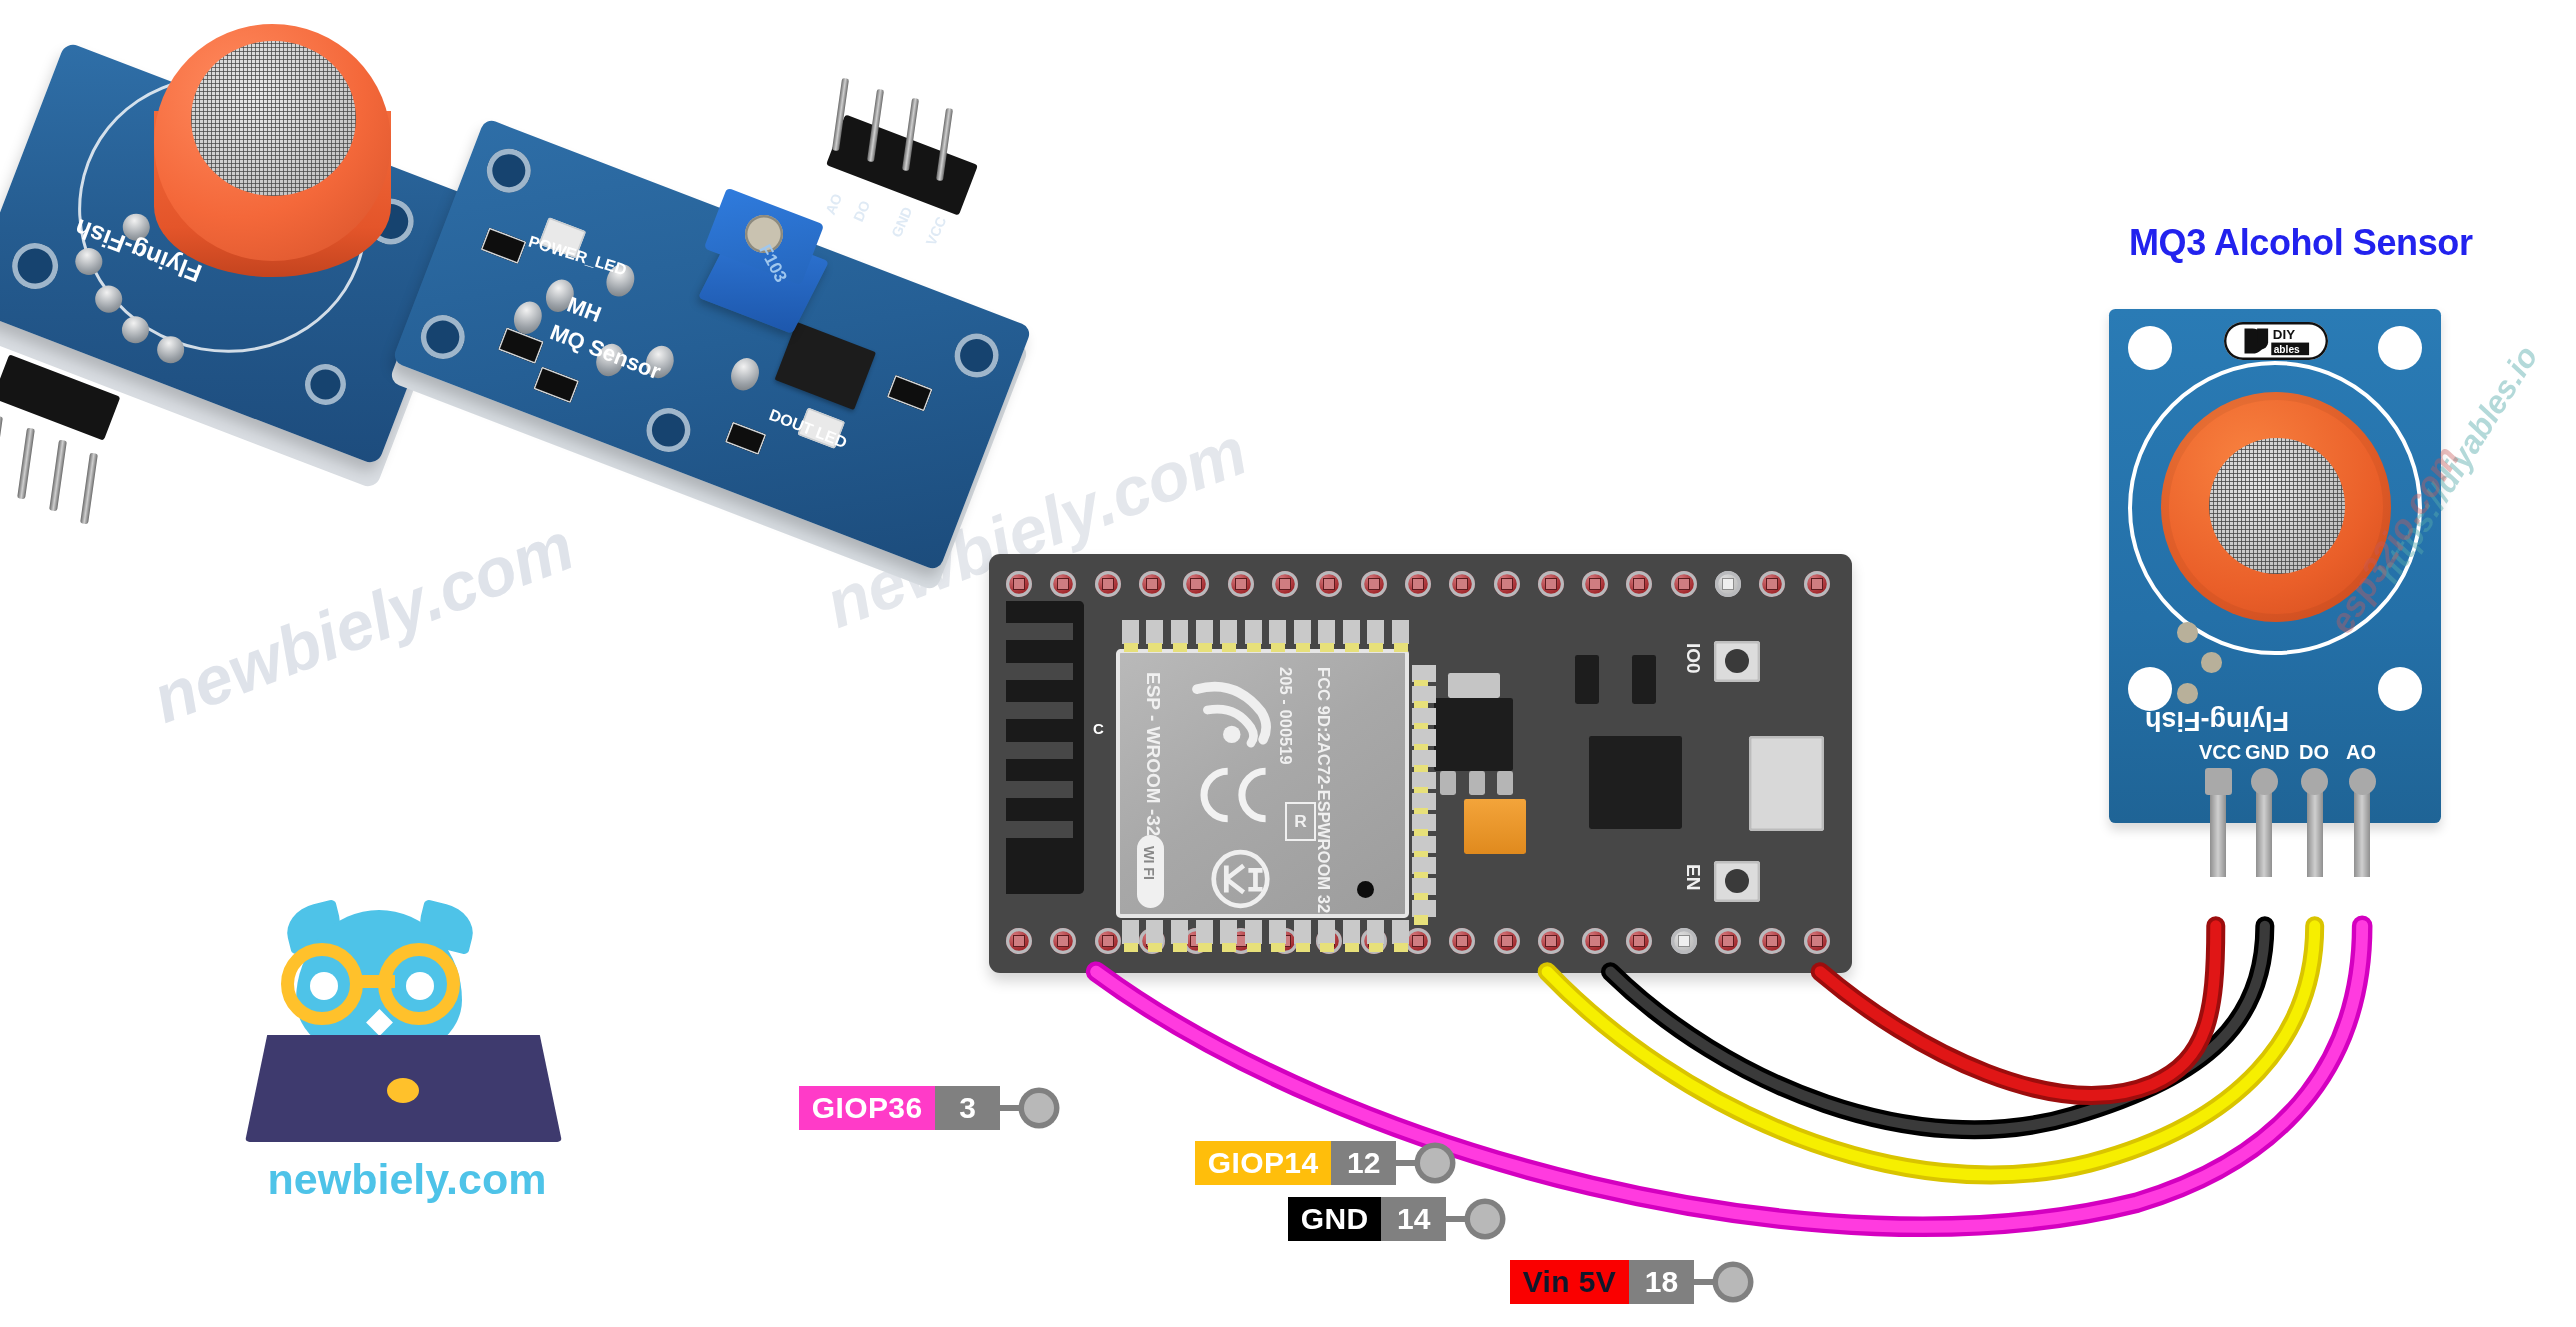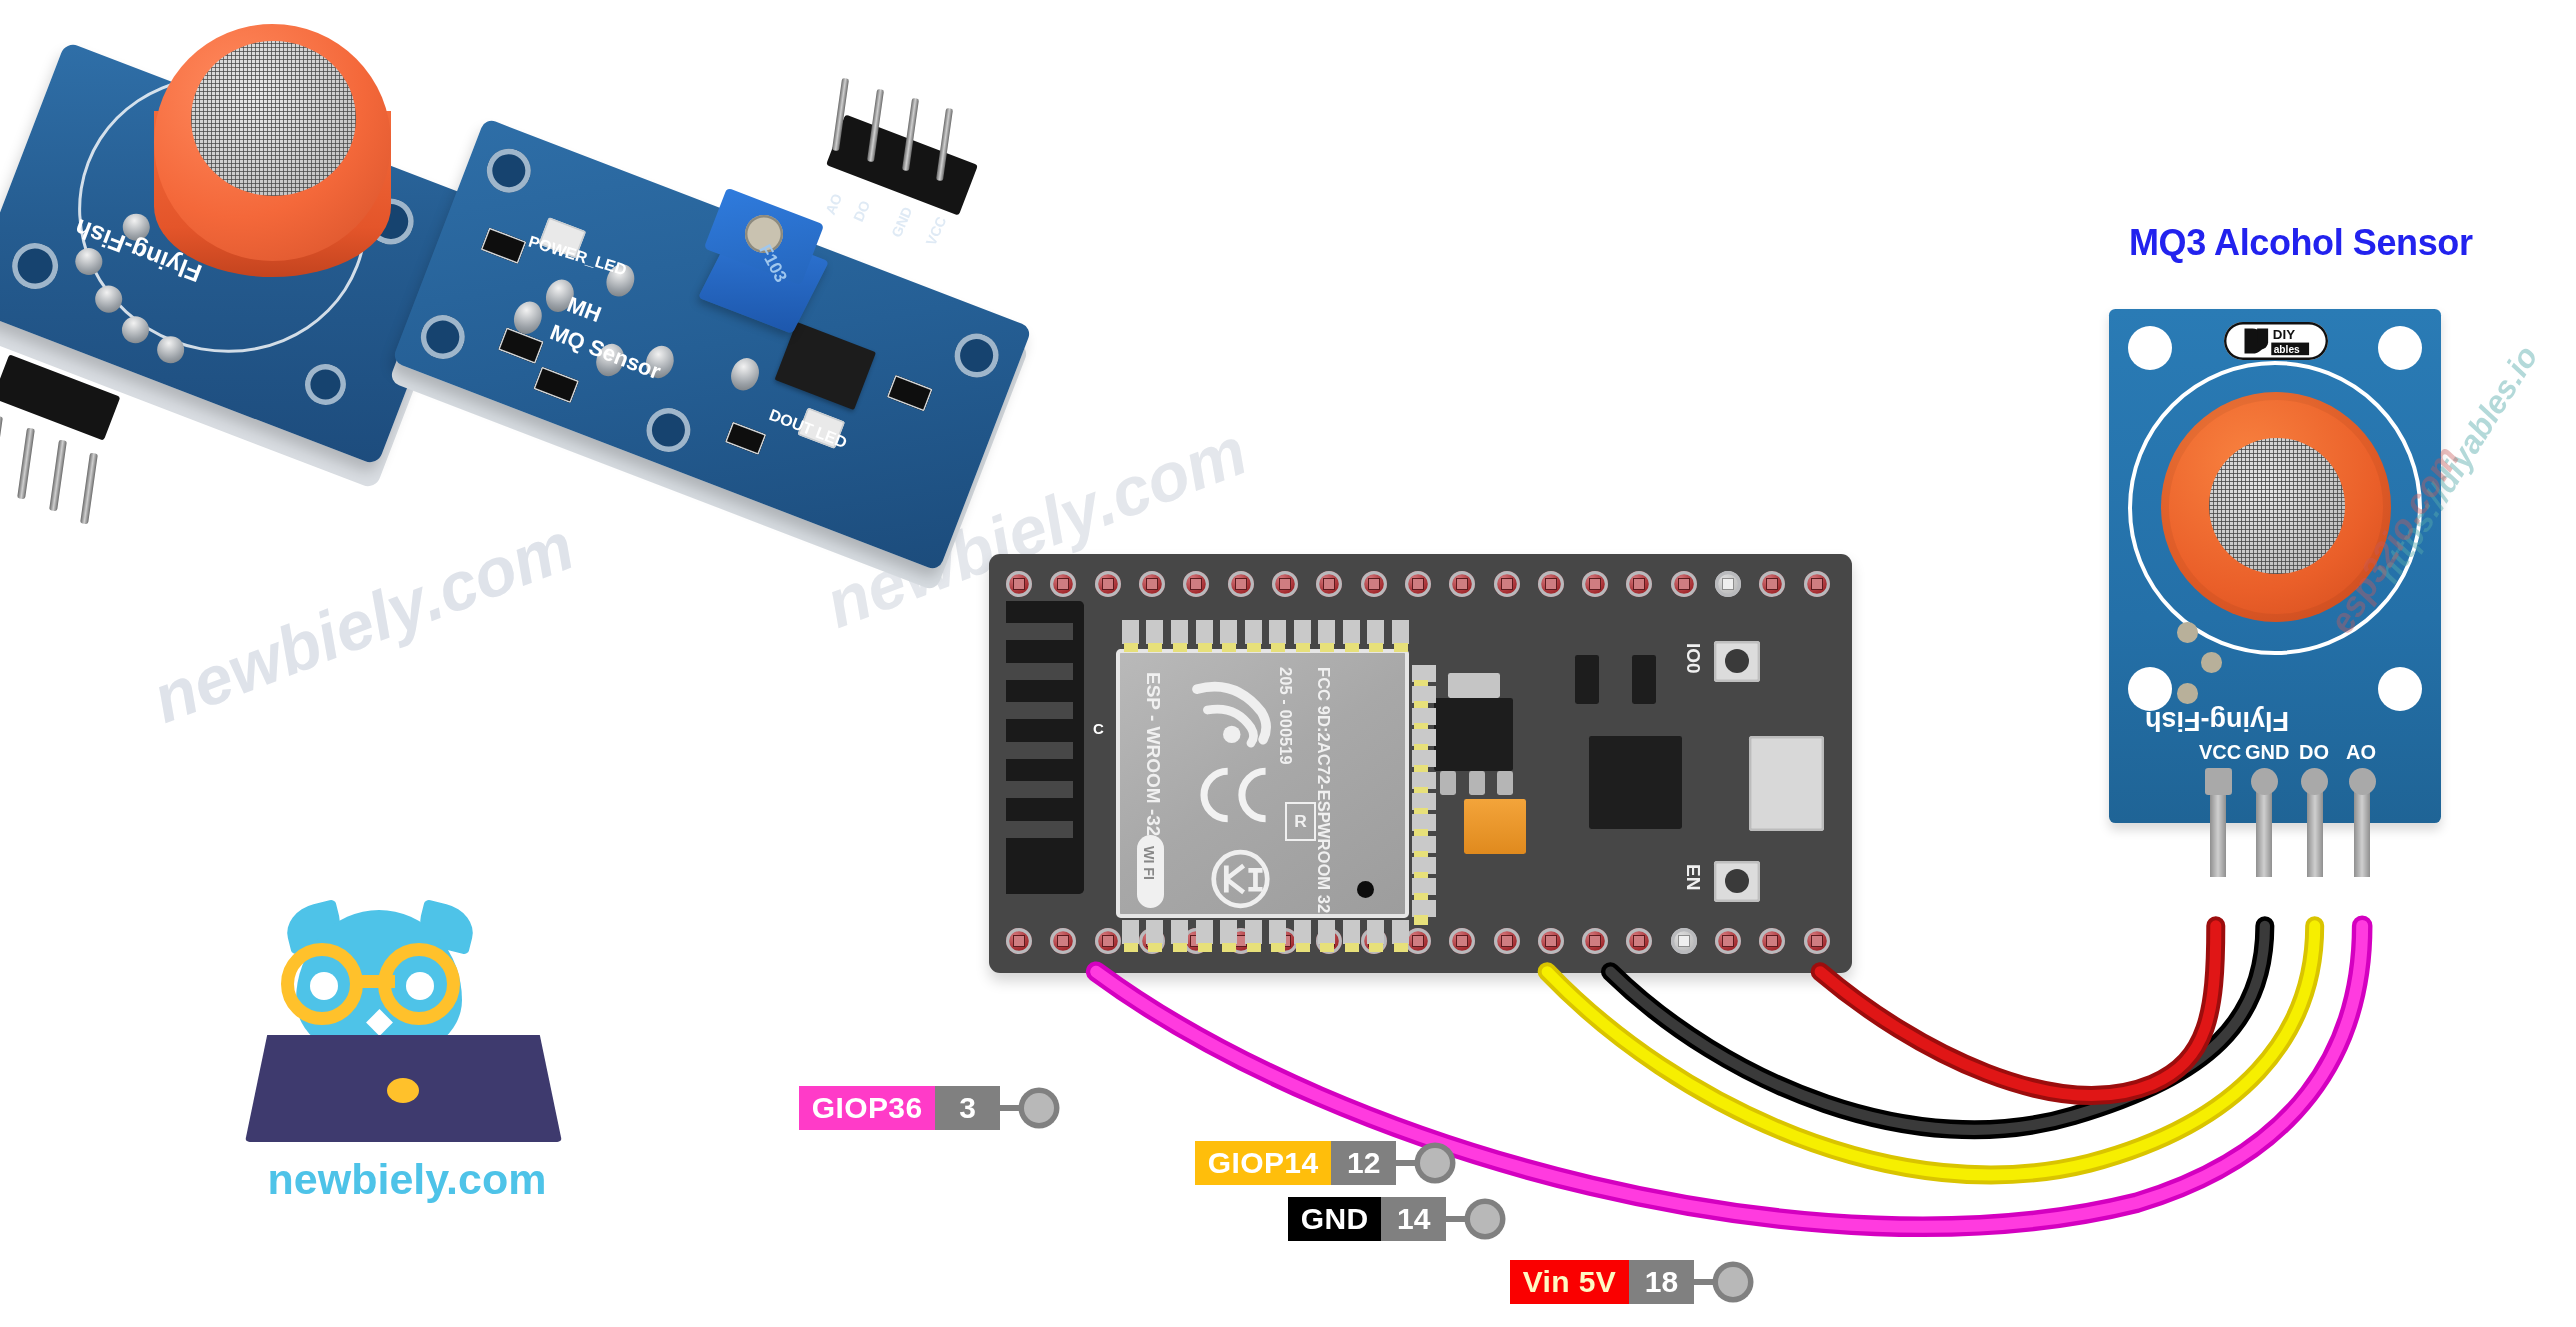--- a/index.html
+++ b/index.html
@@ -528,21 +528,21 @@
   <div class="stem"></div>
   <div class="dot"></div>
 </div>
 <div class="lblrow" id="lbl-2" style="left:1288px;top:1197px;">
   <div class="name" style="background: rgb(0, 0, 0); color: rgb(255, 255, 255);">GND</div>
   <div class="num">14</div>
   <div class="stem"></div>
   <div class="dot"></div>
 </div>
 <div class="lblrow" id="lbl-3" style="left:1510px;top:1260px;">
-  <div class="name" style="background: rgb(250, 0, 0); color: #fef9c3;">Vin 5V</div>
+  <div class="name" style="background: rgb(250, 0, 0); color: #0f172a;">Vin 5V</div>
   <div class="num">18</div>
   <div class="stem"></div>
   <div class="dot"></div>
 </div>
 
 <div class="abs" id="logo">
   <div class="owl-tuftL"></div>
   <div class="owl-tuftR"></div>
   <div class="owl-body"></div>
   <div class="gl" style="left:44px;"></div>

